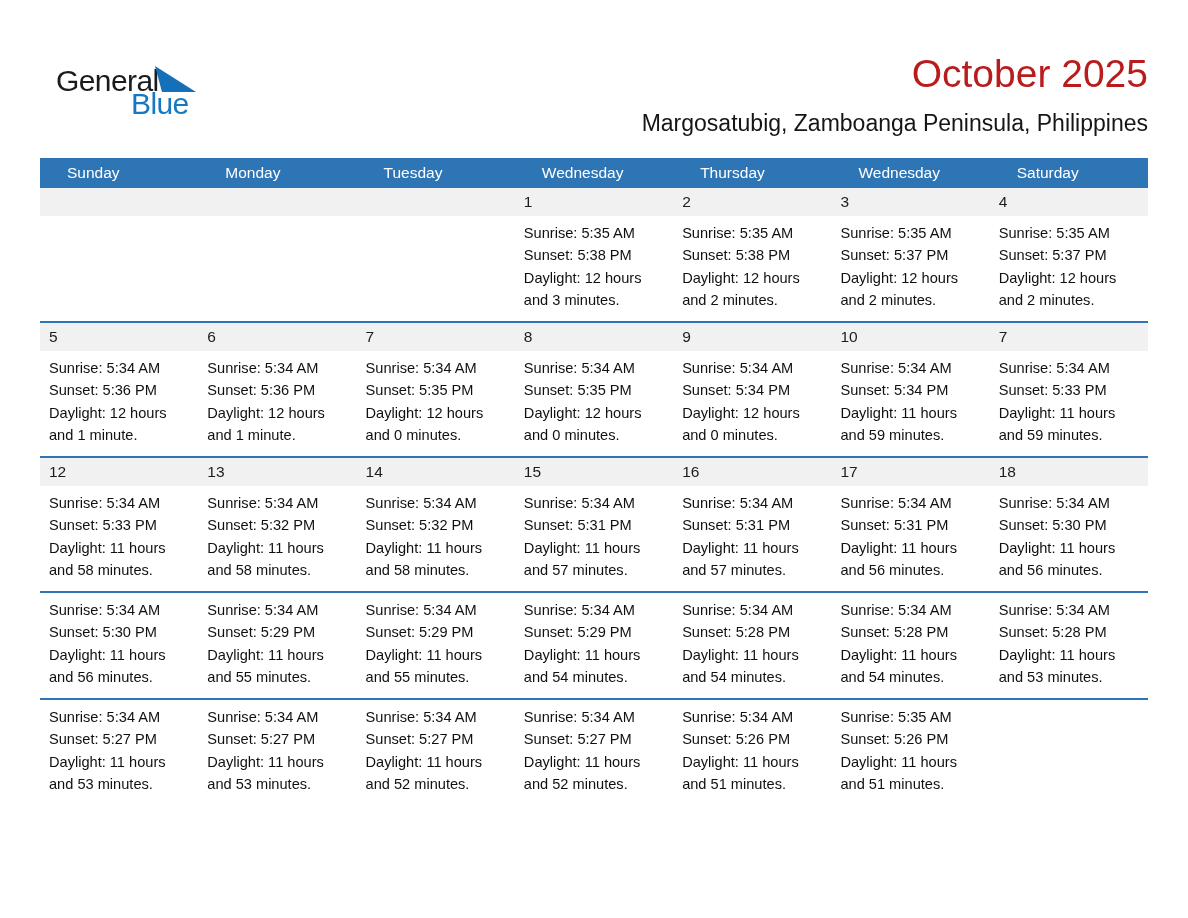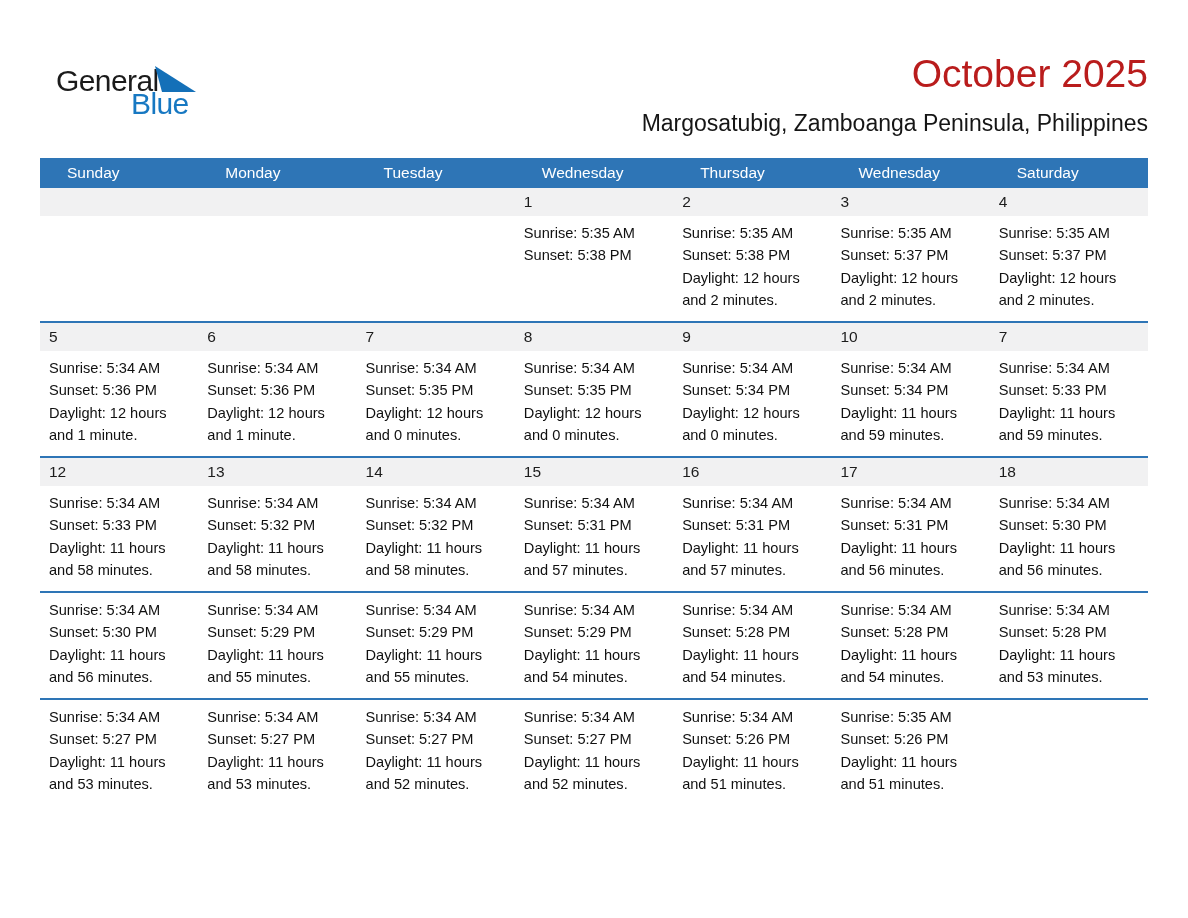--- a/index.html
+++ b/index.html
@@ -81,20 +81,21 @@
             <div class="band-cell">3</div>
             <div class="band-cell">4</div>
           </div>
           <div class="details-row">
             <div class="detail-cell"></div>
             <div class="detail-cell"></div>
             <div class="detail-cell"></div>
             <div class="detail-cell">
               <div>Sunrise: 5:35 AM</div>
               <div>Sunset: 5:38 PM</div>
+              <div>Daylight: 12 hours and 3 minutes.</div>
             </div>
             <div class="detail-cell">
               <div>Sunrise: 5:35 AM</div>
               <div>Sunset: 5:38 PM</div>
               <div>Daylight: 12 hours and 2 minutes.</div>
             </div>
             <div class="detail-cell">
               <div>Sunrise: 5:35 AM</div>
               <div>Sunset: 5:37 PM</div>
               <div>Daylight: 12 hours and 2 minutes.</div>

